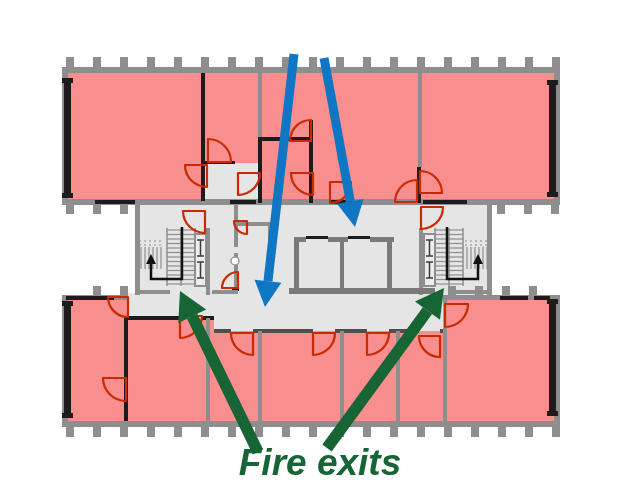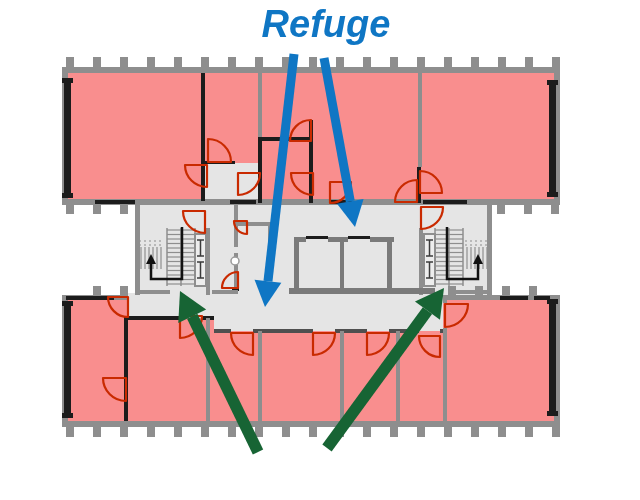--- a/index.html
+++ b/index.html
@@ -295,14 +295,14 @@
         <polygon points="355,227 337.03057922500125,203.8623701081757 363.58749161247306,198.99098381224888" fill="#0f76c4"></polygon>
       </g>
     <g id="exitArrows">
         <line x1="258" y1="452" x2="192.20797744616374" y2="316.1985175491329" stroke="#176434" stroke-width="11.5"></line>
         <polygon points="180,291 206.15715680371943,309.44053003429224 178.25879808860805,322.9565050639735" fill="#176434"></polygon>
         <line x1="327" y1="448" x2="427.4724528218945" y2="310.60177391877676" stroke="#176434" stroke-width="11.5"></line>
         <polygon points="444,288 439.9841490983602,319.7509518209423 414.96075654542875,301.4525960166112" fill="#176434"></polygon>
       </g>
   </svg>
 
-  <div class="label refuge">Refuge</div>
+  <div class="label exits">Fire exits</div>
 </div>
 
 </body></html>

